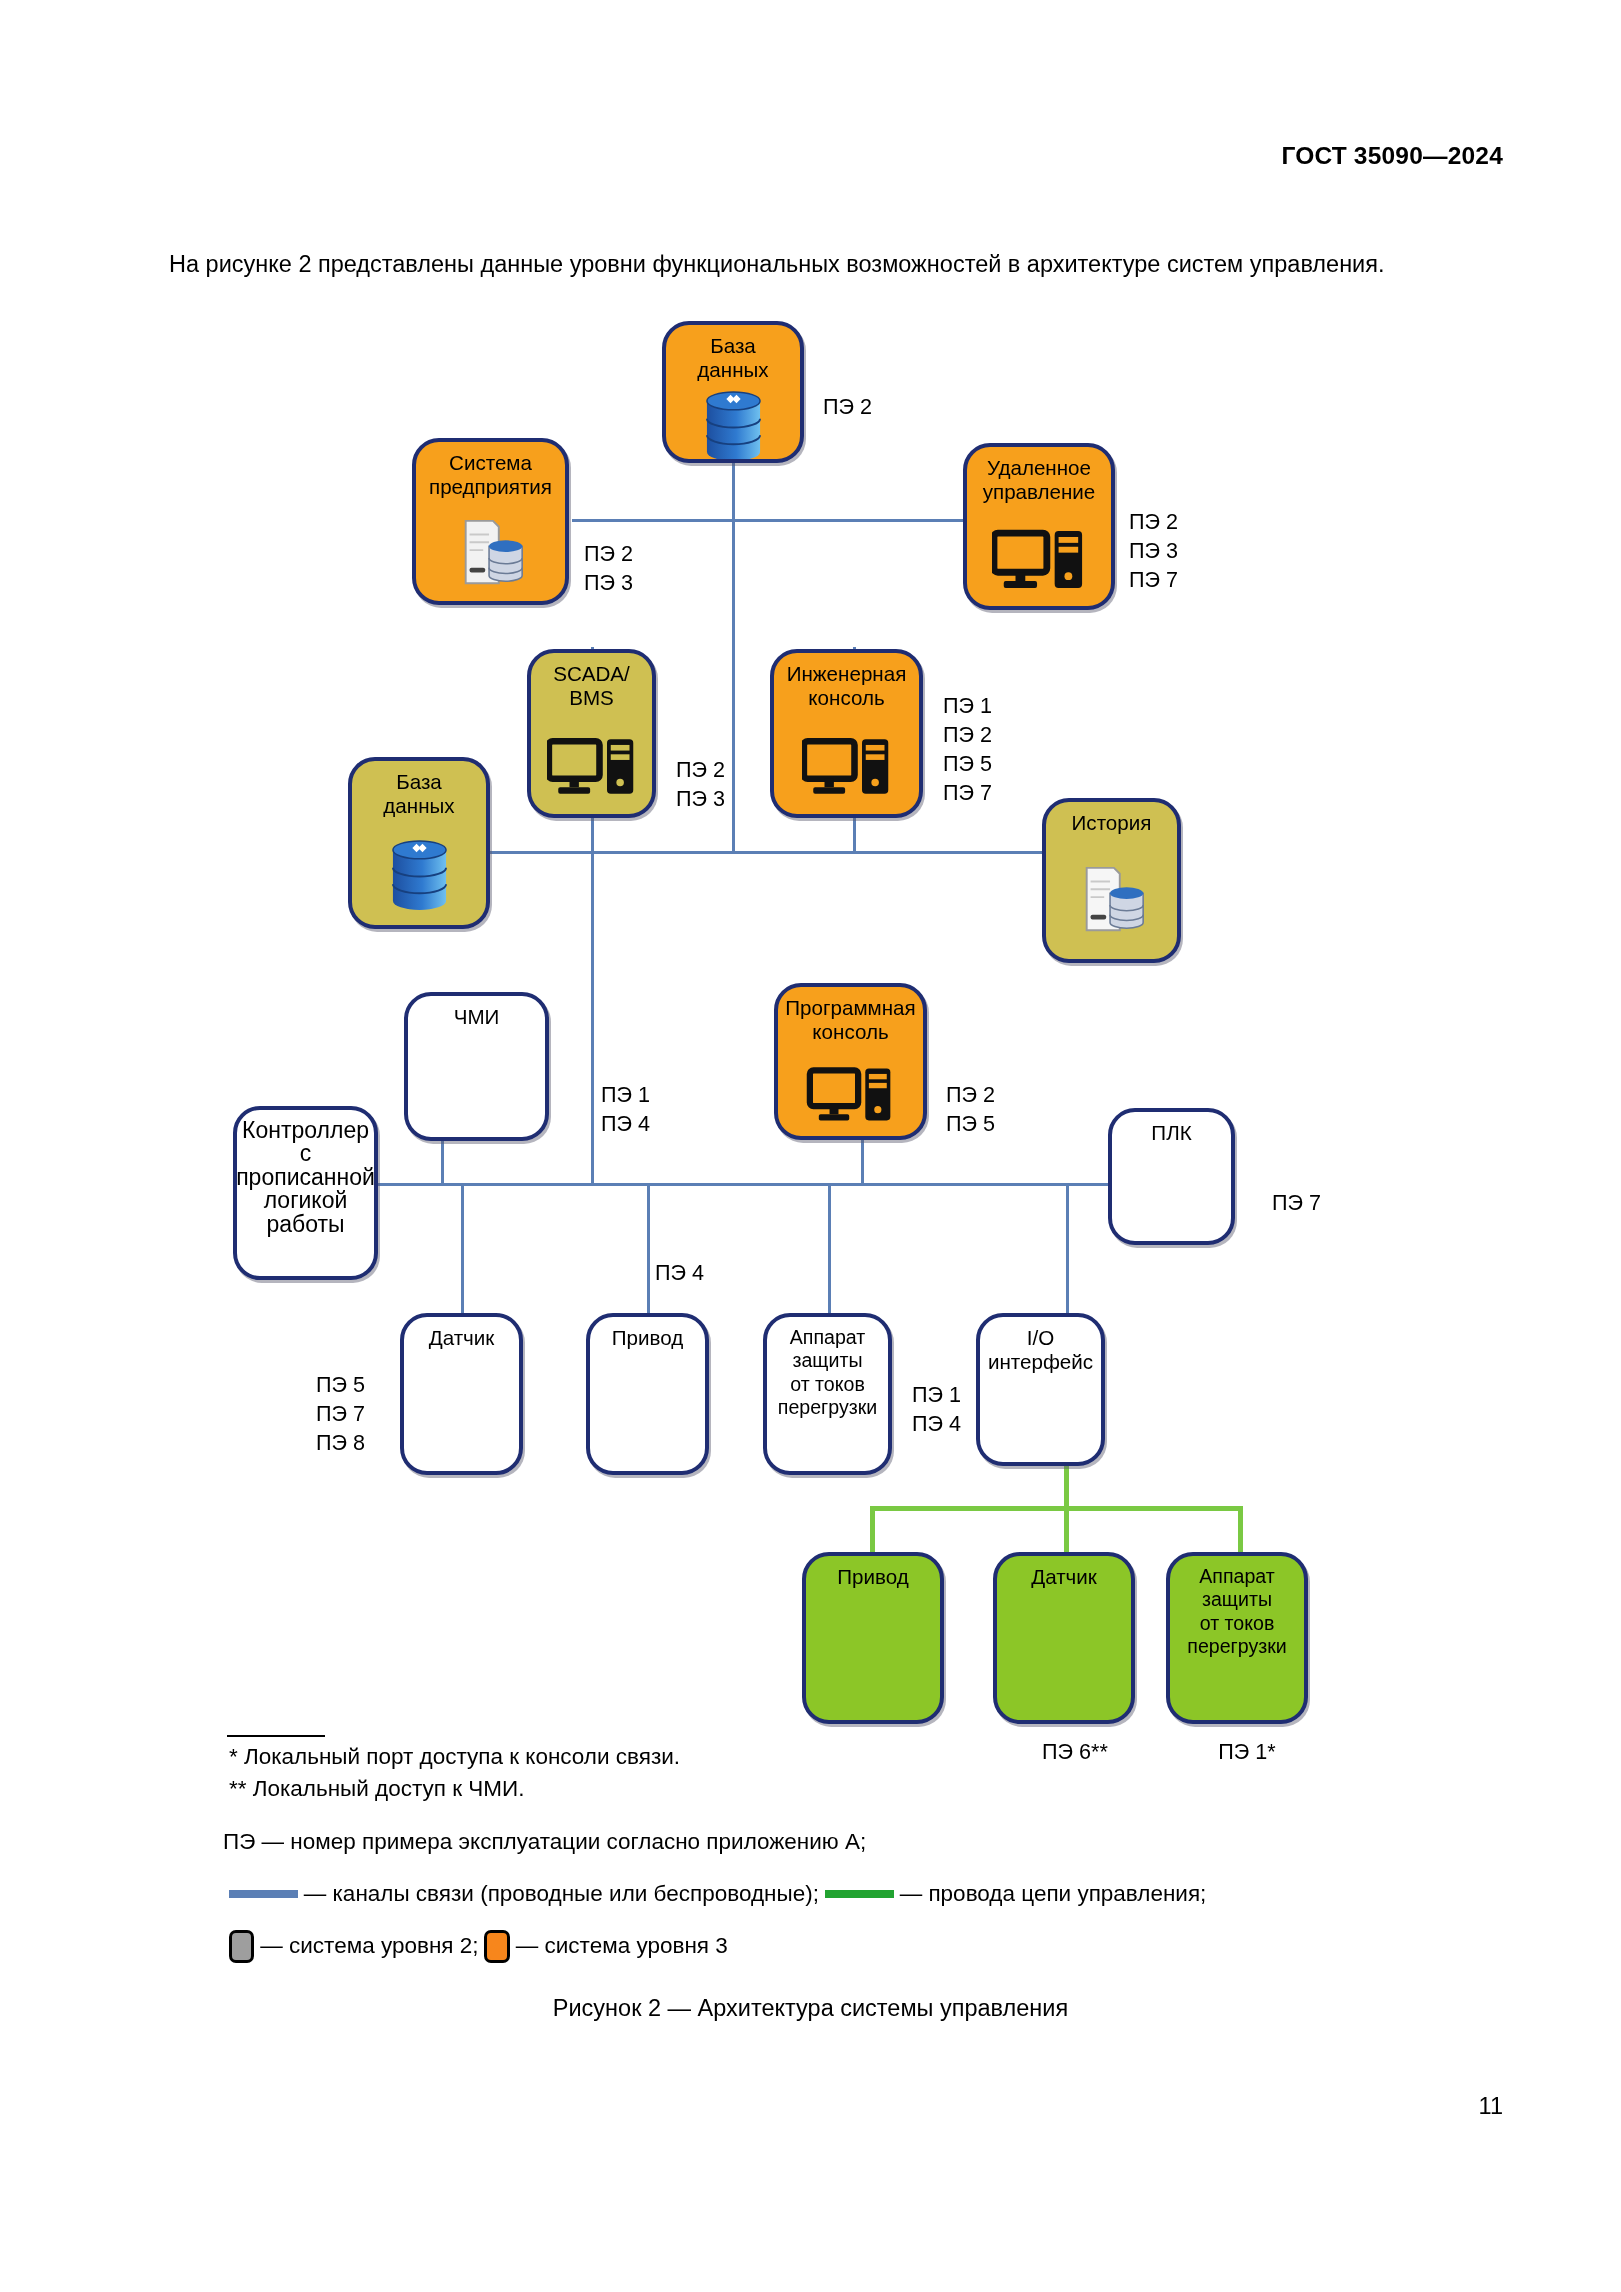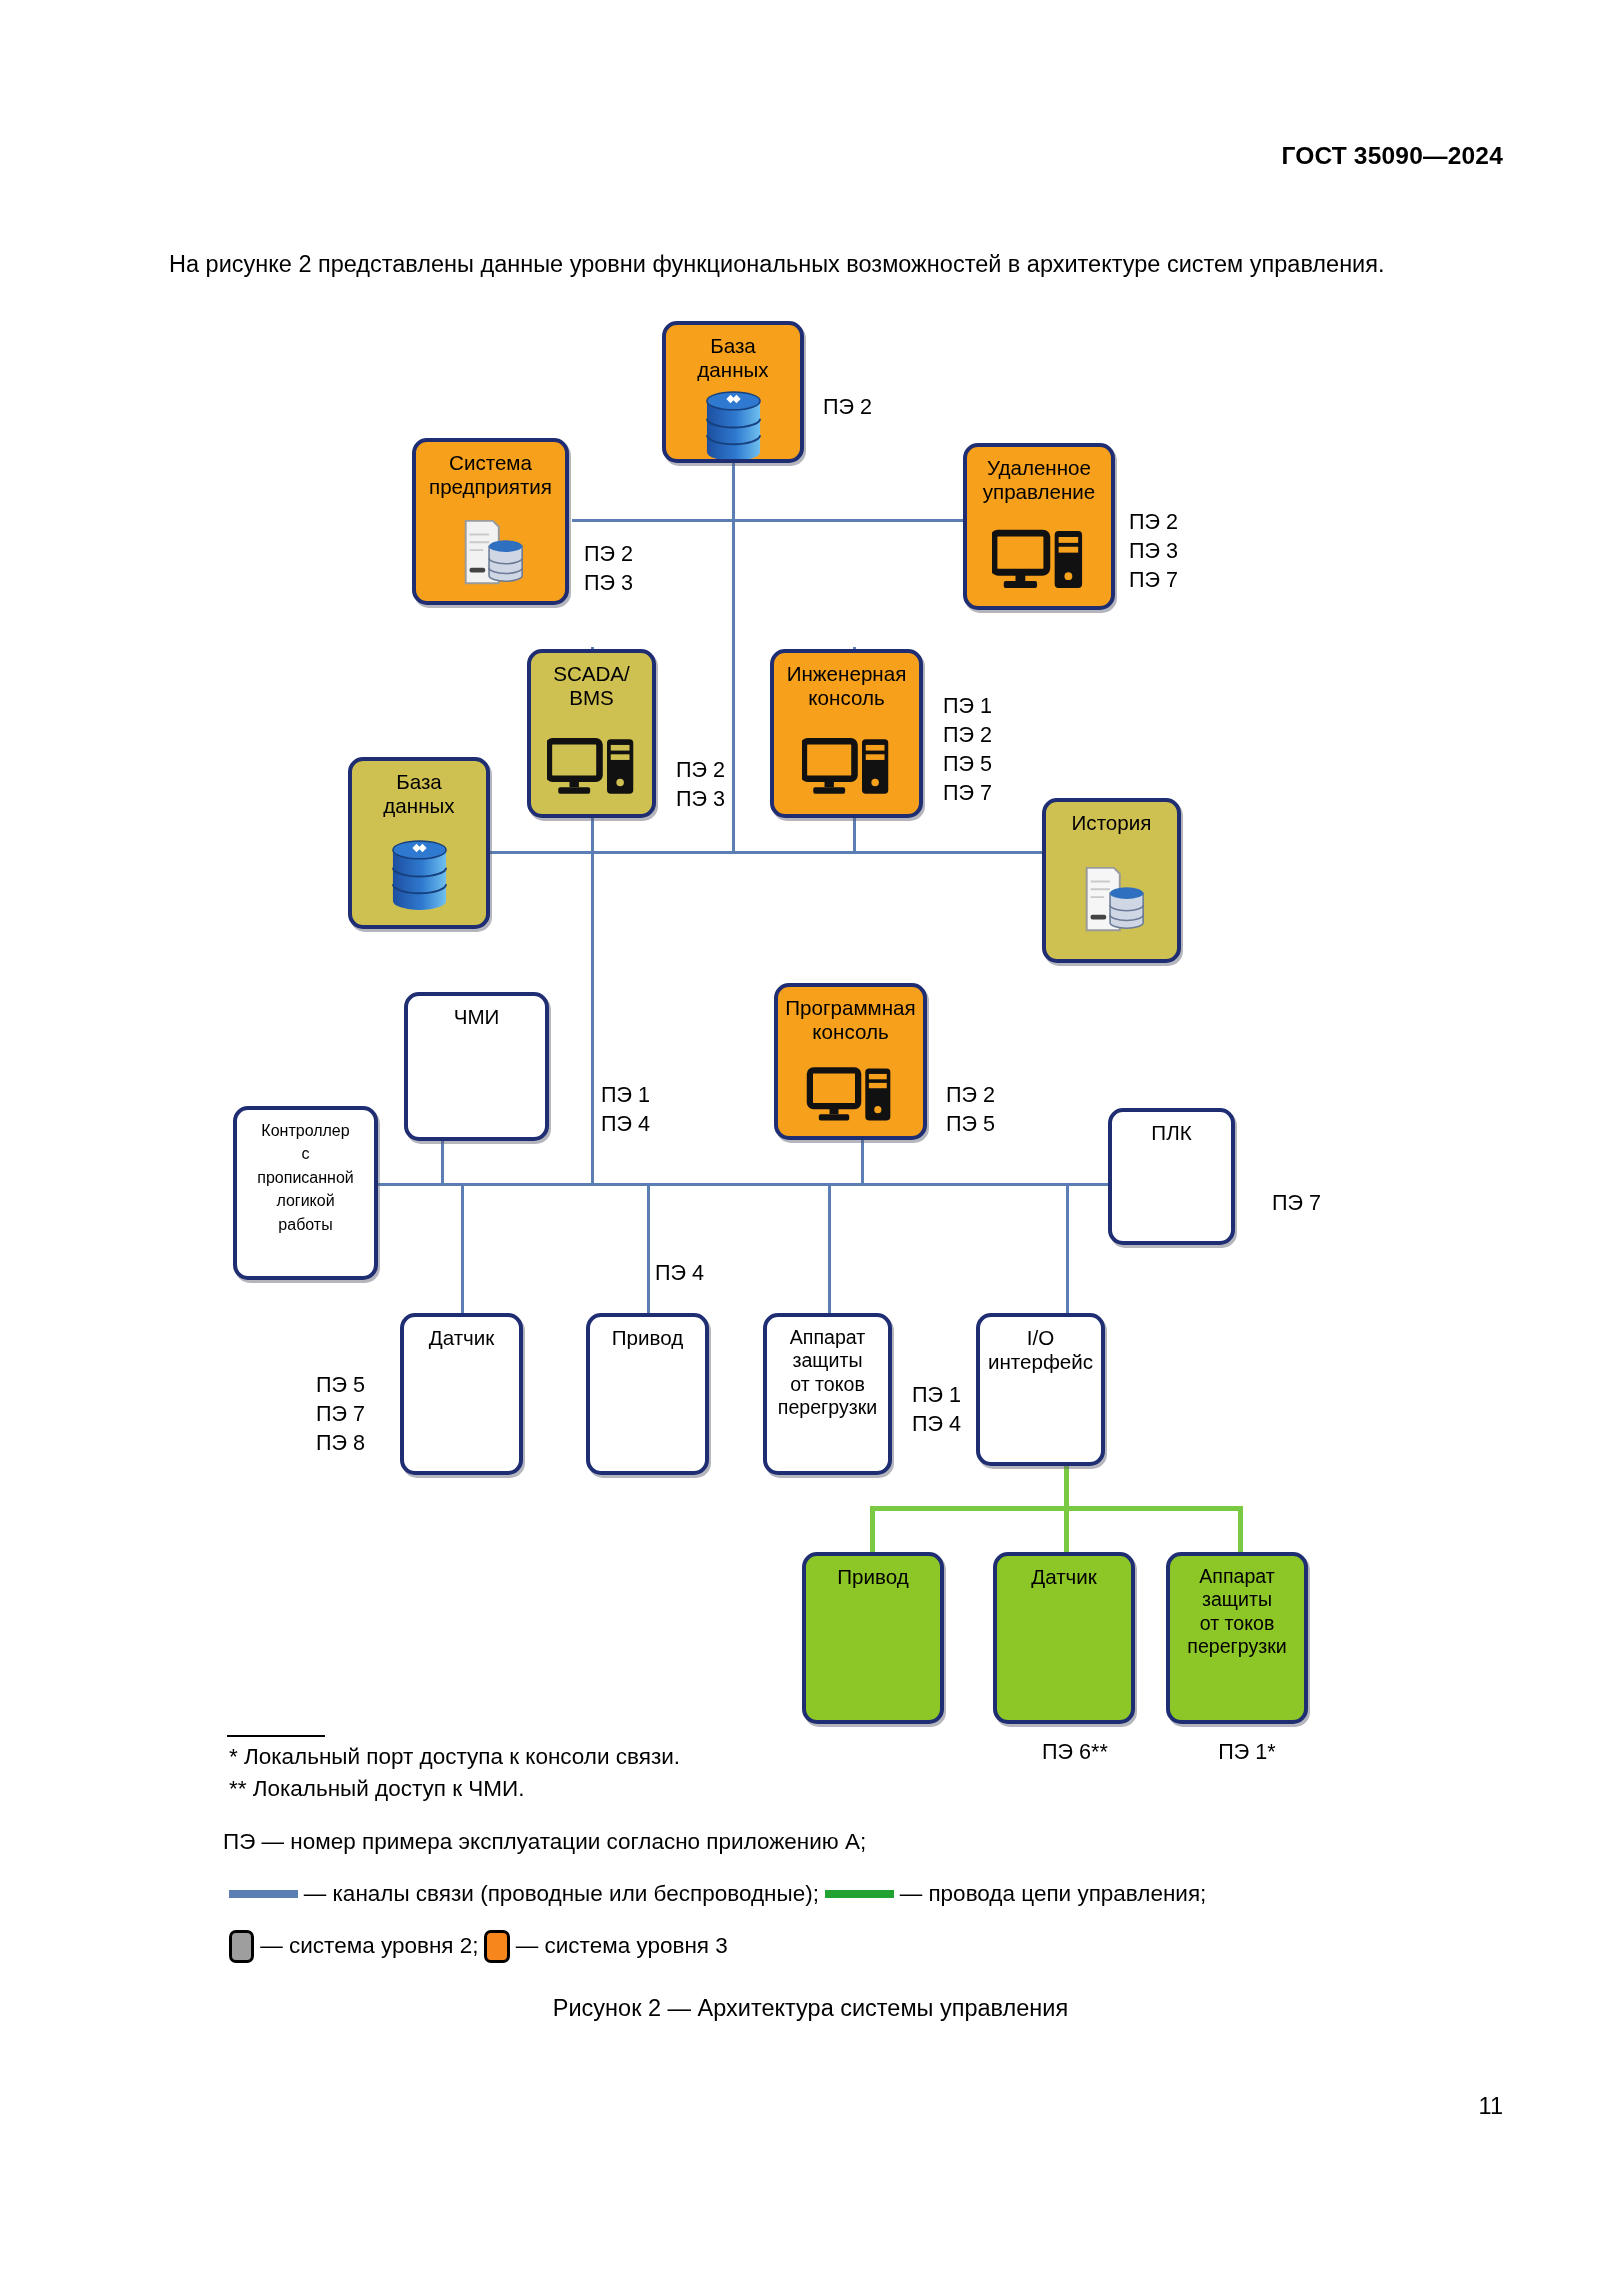--- a/index.html
+++ b/index.html
@@ -7,21 +7,21 @@
        font-family:"Liberation Sans",sans-serif;color:#000;}
 
   
   #doc-header{position:absolute;top:142px;right:118px;font-size:24.5px;font-weight:bold;letter-spacing:0.2px;}
   #intro{position:absolute;left:118px;top:223px;width:1294px;font-size:23.5px;line-height:35px;text-align:justify;}
   #intro .ind{display:inline-block;width:51px;}
   #page-no{position:absolute;right:118px;top:2093px;font-size:23.5px;}
 
   
   #figure{position:absolute;left:0;top:0;width:1621px;height:2293px;}
-  #figure .n{position:absolute;box-sizing:border-box;border:4.9px solid #1f2d72;border-radius:15px;
+  #figure .n{position:absolute;box-sizing:border-box;border:4.9px solid #1f2d72;border-radius:27px;
              display:flex;flex-direction:column;align-items:center;
              font-size:20.6px;line-height:24.5px;text-align:center;overflow:hidden;
              box-shadow:2px 2.9px 0 rgba(90,90,110,.45);gap:8px;}
   #figure .n .cap{padding-top:8.8px;white-space:pre-line;font-weight:400;}
   #figure .n .art{flex:1;display:flex;align-items:center;justify-content:center;width:100%;}
   .lv3{background:#f7a01c;}
   .lv2{background:#cfc052;}
   .lv1{background:#ffffff;}
   .lv0{background:#8cc627;}
   .lv0 > .cap{padding-top:11.8px;}
@@ -262,21 +262,21 @@
   </div>
   <div class="lbl" style="left:946px;top:1080px;">ПЭ 2
 ПЭ 5</div>
 
   <div class="n lv1" style="left:1108px;top:1108px;width:127px;height:137px;">
     <div class="cap">ПЛК</div>
   </div>
   <div class="lbl" style="left:1272px;top:1188px;">ПЭ 7</div>
 
   <div class="n lv1" style="left:233px;top:1106px;width:145px;height:174px;">
-    <div class="cap" style="font-size:16px;line-height:23.5px;">Контроллер
+    <div class="cap" style="font-size:23px;line-height:23.5px;">Контроллер
 с
 прописанной
 логикой
 работы</div>
   </div>
 
   <div class="lbl" style="left:655px;top:1258px;">ПЭ 4</div>
 
   <div class="n lv1" style="left:400px;top:1313px;width:123px;height:162px;">
     <div class="cap">Датчик</div>

